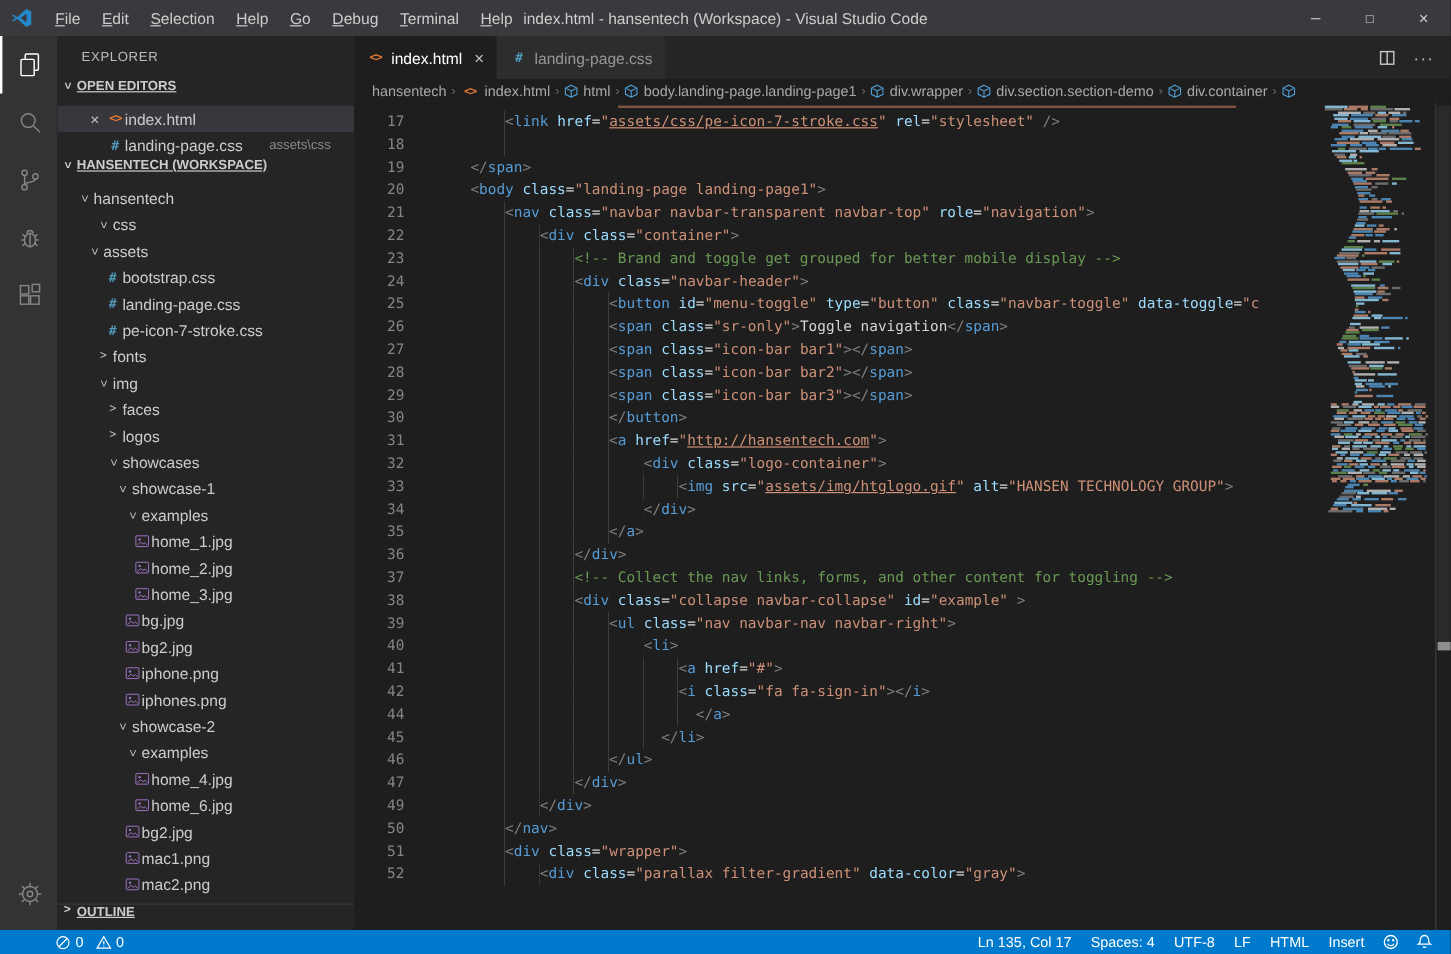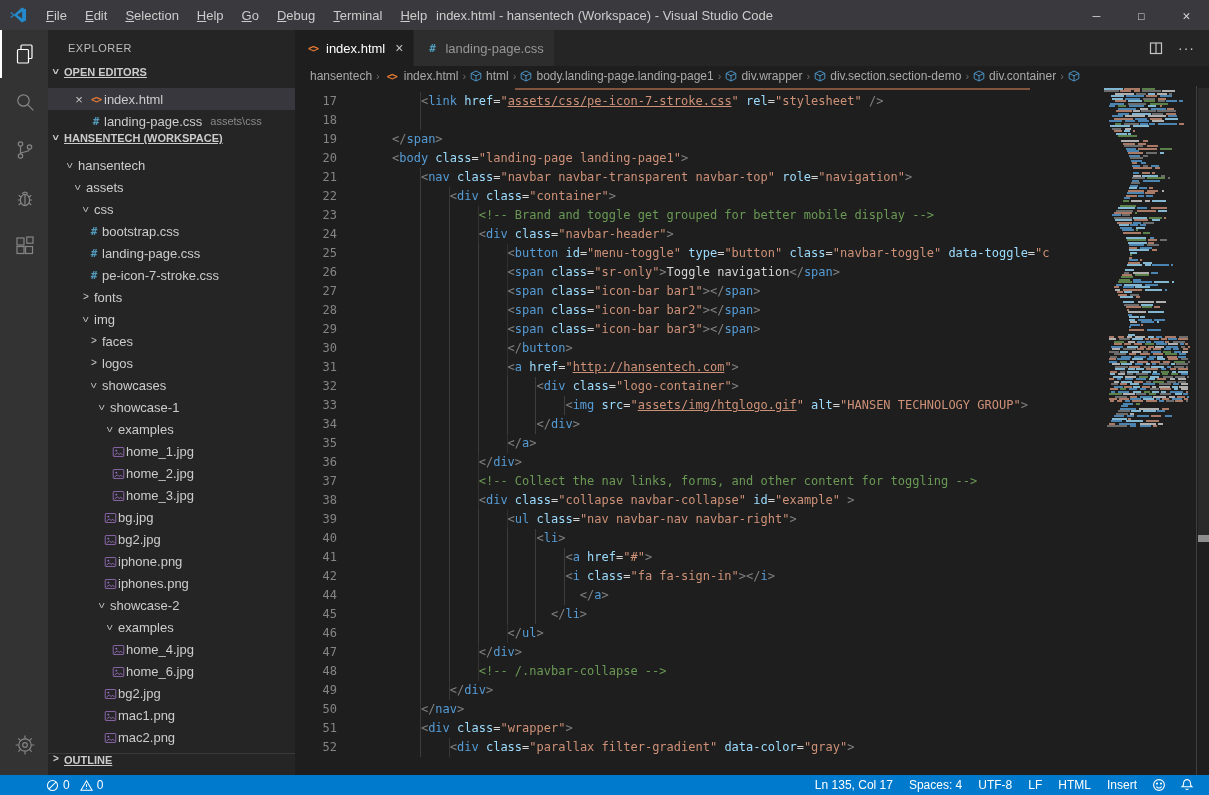--- a/index.html
+++ b/index.html
@@ -33,21 +33,21 @@
   .chev { width:16px; flex:none; text-align:center; color:#cccccc; font-size:10px; }
   .chev i { display:inline-block; font-style:normal; transform:translateY(-1px); }
   .chev.open i { transform:rotate(90deg); }
   .row22 { height:22px; display:flex; align-items:center; font-size:13px; color:#cccccc; white-space:nowrap; }
   .row22.sel { background:#37373d; }
   .close-x { width:18px; text-align:center; color:#c5c5c5; font-size:13px; flex:none; }
   .fi { width:16px; flex:none; text-align:center; font-weight:bold; font-family:"DejaVu Sans Mono",monospace; }
   .fi-html { color:#e37933; font-size:10px; letter-spacing:-1px; }
   .fi-css  { color:#519aba; font-size:11px; }
   .fi svg { vertical-align:middle; }
-  .suffix { color:#8a8a8a; font-size:11px; margin-left:8px; }
+  .suffix { color:#8a8a8a; font-size:11px; margin-left:22px; }
   .outline-row { position:absolute; bottom:0; left:0; width:100%; border-top:1px solid rgba(204,204,204,.13); background:#252526; }
 
   
   .tabbar { position:absolute; left:295px; top:30px; width:914px; height:36px; background:#252526; display:flex; }
   .tab { height:36px; display:flex; align-items:center; padding:0 10px; font-size:13px; background:#2d2d2d;
          color:#969696; border-right:1px solid #252526; }
   .tab.active { background:#1e1e1e; color:#ffffff; }
   .tab .fi { margin-right:5px; }
   .tab-close { margin-left:10px; color:#c5c5c5; font-size:14px; }
   .tab-actions { margin-left:auto; display:flex; align-items:center; gap:14px; padding-right:14px; color:#c5c5c5; }
@@ -186,27 +186,27 @@
     </div>
   <div class="sec-header">
     <span class="chev open"><i>&gt;</i></span>
     <span>HANSENTECH (WORKSPACE)</span>
   </div>
   <div>
       <div class="row22" style="padding-left: 14px;">
         <span class="chev open"><i>&gt;</i></span>
         <span>hansentech</span>
       </div>
+      <div class="row22" style="padding-left: 30px;">
+        <span class="chev open"><i>&gt;</i></span>
+        <span>css</span>
+      </div>
       <div class="row22" style="padding-left: 22px;">
         <span class="chev open"><i>&gt;</i></span>
         <span>assets</span>
-      </div>
-      <div class="row22" style="padding-left: 30px;">
-        <span class="chev open"><i>&gt;</i></span>
-        <span>css</span>
       </div>
       <div class="row22" style="padding-left: 38px;">
         <span class="fi fi-css">#</span>
         <span>bootstrap.css</span>
       </div>
       <div class="row22" style="padding-left: 38px;">
         <span class="fi fi-css">#</span>
         <span>landing-page.css</span>
       </div>
       <div class="row22" style="padding-left: 38px;">
@@ -454,21 +454,20 @@
       <div class="crow"><span class="ln">37</span><span class="lc" style="background-image: repeating-linear-gradient(to right, transparent 0px, transparent calc(4ch - 1px), rgb(61, 61, 61) calc(4ch - 1px), rgb(61, 61, 61) 4ch); background-size: 12ch 100%; background-repeat: no-repeat;"><span>            </span><span class="tk-c">&lt;!-- Collect the nav links, forms, and other content for toggling --&gt;</span></span></div>
       <div class="crow"><span class="ln">38</span><span class="lc" style="background-image: repeating-linear-gradient(to right, transparent 0px, transparent calc(4ch - 1px), rgb(61, 61, 61) calc(4ch - 1px), rgb(61, 61, 61) 4ch); background-size: 12ch 100%; background-repeat: no-repeat;"><span>            </span><span class="tk-p">&lt;</span><span class="tk-t">div</span><span class="tk-a"> class</span><span class="tk-o">=</span><span class="tk-s">"collapse navbar-collapse"</span><span class="tk-a"> id</span><span class="tk-o">=</span><span class="tk-s">"example"</span><span class="tk-p"> &gt;</span></span></div>
       <div class="crow"><span class="ln">39</span><span class="lc" style="background-image: repeating-linear-gradient(to right, transparent 0px, transparent calc(4ch - 1px), rgb(61, 61, 61) calc(4ch - 1px), rgb(61, 61, 61) 4ch); background-size: 16ch 100%; background-repeat: no-repeat;"><span>                </span><span class="tk-p">&lt;</span><span class="tk-t">ul</span><span class="tk-a"> class</span><span class="tk-o">=</span><span class="tk-s">"nav navbar-nav navbar-right"</span><span class="tk-p">&gt;</span></span></div>
       <div class="crow"><span class="ln">40</span><span class="lc" style="background-image: repeating-linear-gradient(to right, transparent 0px, transparent calc(4ch - 1px), rgb(61, 61, 61) calc(4ch - 1px), rgb(61, 61, 61) 4ch); background-size: 20ch 100%; background-repeat: no-repeat;"><span>                    </span><span class="tk-p">&lt;</span><span class="tk-t">li</span><span class="tk-p">&gt;</span></span></div>
       <div class="crow"><span class="ln">41</span><span class="lc" style="background-image: repeating-linear-gradient(to right, transparent 0px, transparent calc(4ch - 1px), rgb(61, 61, 61) calc(4ch - 1px), rgb(61, 61, 61) 4ch); background-size: 24ch 100%; background-repeat: no-repeat;"><span>                        </span><span class="tk-p">&lt;</span><span class="tk-t">a</span><span class="tk-a"> href</span><span class="tk-o">=</span><span class="tk-s">"#"</span><span class="tk-p">&gt;</span></span></div>
       <div class="crow"><span class="ln">42</span><span class="lc" style="background-image: repeating-linear-gradient(to right, transparent 0px, transparent calc(4ch - 1px), rgb(61, 61, 61) calc(4ch - 1px), rgb(61, 61, 61) 4ch); background-size: 24ch 100%; background-repeat: no-repeat;"><span>                        </span><span class="tk-p">&lt;</span><span class="tk-t">i</span><span class="tk-a"> class</span><span class="tk-o">=</span><span class="tk-s">"fa fa-sign-in"</span><span class="tk-p">&gt;&lt;/</span><span class="tk-t">i</span><span class="tk-p">&gt;</span></span></div>
       <div class="crow"><span class="ln">44</span><span class="lc" style="background-image: repeating-linear-gradient(to right, transparent 0px, transparent calc(4ch - 1px), rgb(61, 61, 61) calc(4ch - 1px), rgb(61, 61, 61) 4ch); background-size: 26ch 100%; background-repeat: no-repeat;"><span>                          </span><span class="tk-p">&lt;/</span><span class="tk-t">a</span><span class="tk-p">&gt;</span></span></div>
       <div class="crow"><span class="ln">45</span><span class="lc" style="background-image: repeating-linear-gradient(to right, transparent 0px, transparent calc(4ch - 1px), rgb(61, 61, 61) calc(4ch - 1px), rgb(61, 61, 61) 4ch); background-size: 22ch 100%; background-repeat: no-repeat;"><span>                      </span><span class="tk-p">&lt;/</span><span class="tk-t">li</span><span class="tk-p">&gt;</span></span></div>
       <div class="crow"><span class="ln">46</span><span class="lc" style="background-image: repeating-linear-gradient(to right, transparent 0px, transparent calc(4ch - 1px), rgb(61, 61, 61) calc(4ch - 1px), rgb(61, 61, 61) 4ch); background-size: 16ch 100%; background-repeat: no-repeat;"><span>                </span><span class="tk-p">&lt;/</span><span class="tk-t">ul</span><span class="tk-p">&gt;</span></span></div>
       <div class="crow"><span class="ln">47</span><span class="lc" style="background-image: repeating-linear-gradient(to right, transparent 0px, transparent calc(4ch - 1px), rgb(61, 61, 61) calc(4ch - 1px), rgb(61, 61, 61) 4ch); background-size: 12ch 100%; background-repeat: no-repeat;"><span>            </span><span class="tk-p">&lt;/</span><span class="tk-t">div</span><span class="tk-p">&gt;</span></span></div>
-      <div class="crow"><span class="ln">48</span><span class="lc" style="background-image: repeating-linear-gradient(to right, transparent 0px, transparent calc(4ch - 1px), rgb(61, 61, 61) calc(4ch - 1px), rgb(61, 61, 61) 4ch); background-size: 12ch 100%; background-repeat: no-repeat;"><span>            </span><span class="tk-c">&lt;!-- /.navbar-collapse --&gt;</span></span></div>
       <div class="crow"><span class="ln">49</span><span class="lc" style="background-image: repeating-linear-gradient(to right, transparent 0px, transparent calc(4ch - 1px), rgb(61, 61, 61) calc(4ch - 1px), rgb(61, 61, 61) 4ch); background-size: 8ch 100%; background-repeat: no-repeat;"><span>        </span><span class="tk-p">&lt;/</span><span class="tk-t">div</span><span class="tk-p">&gt;</span></span></div>
       <div class="crow"><span class="ln">50</span><span class="lc" style="background-image: repeating-linear-gradient(to right, transparent 0px, transparent calc(4ch - 1px), rgb(61, 61, 61) calc(4ch - 1px), rgb(61, 61, 61) 4ch); background-size: 4ch 100%; background-repeat: no-repeat;"><span>    </span><span class="tk-p">&lt;/</span><span class="tk-t">nav</span><span class="tk-p">&gt;</span></span></div>
       <div class="crow"><span class="ln">51</span><span class="lc" style="background-image: repeating-linear-gradient(to right, transparent 0px, transparent calc(4ch - 1px), rgb(61, 61, 61) calc(4ch - 1px), rgb(61, 61, 61) 4ch); background-size: 4ch 100%; background-repeat: no-repeat;"><span>    </span><span class="tk-p">&lt;</span><span class="tk-t">div</span><span class="tk-a"> class</span><span class="tk-o">=</span><span class="tk-s">"wrapper"</span><span class="tk-p">&gt;</span></span></div>
       <div class="crow"><span class="ln">52</span><span class="lc" style="background-image: repeating-linear-gradient(to right, transparent 0px, transparent calc(4ch - 1px), rgb(61, 61, 61) calc(4ch - 1px), rgb(61, 61, 61) 4ch); background-size: 8ch 100%; background-repeat: no-repeat;"><span>        </span><span class="tk-p">&lt;</span><span class="tk-t">div</span><span class="tk-a"> class</span><span class="tk-o">=</span><span class="tk-s">"parallax filter-gradient"</span><span class="tk-a"> data-color</span><span class="tk-o">=</span><span class="tk-s">"gray"</span><span class="tk-p">&gt;</span></span></div>
     </div>
 </div>
 
 <div class="minimap">
     <div class="mm-row" style="top: 2px;">
       <span style="left: 4px; width: 18.8115px; background: rgb(156, 220, 254);"></span>

